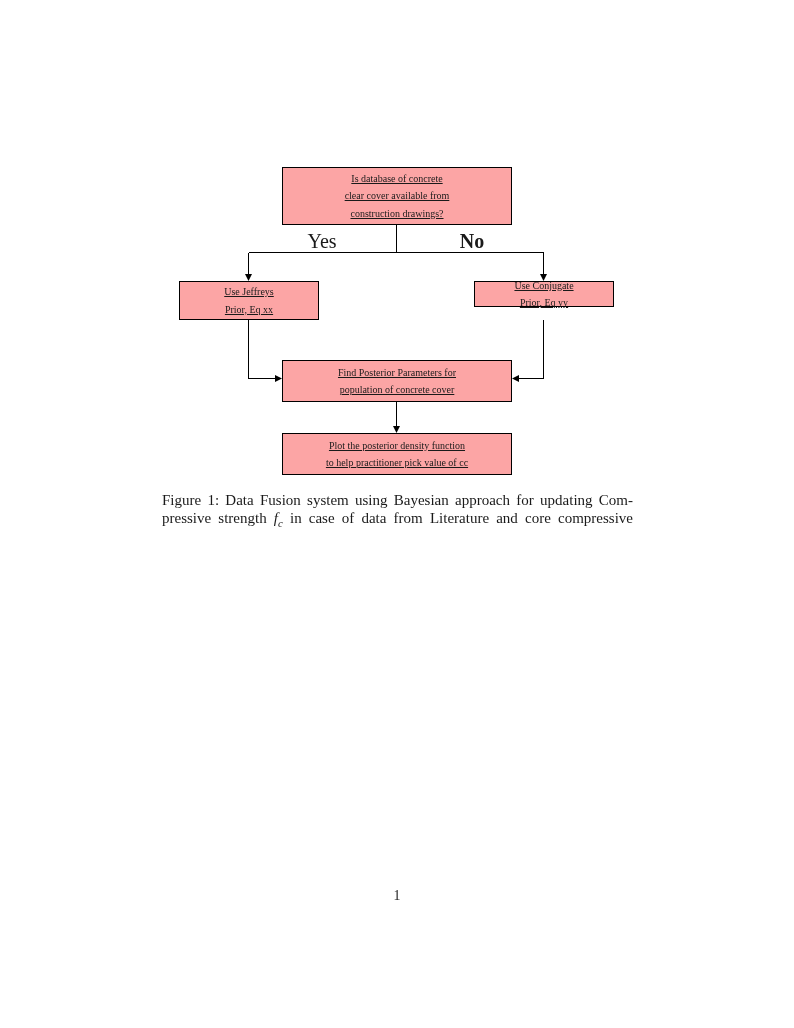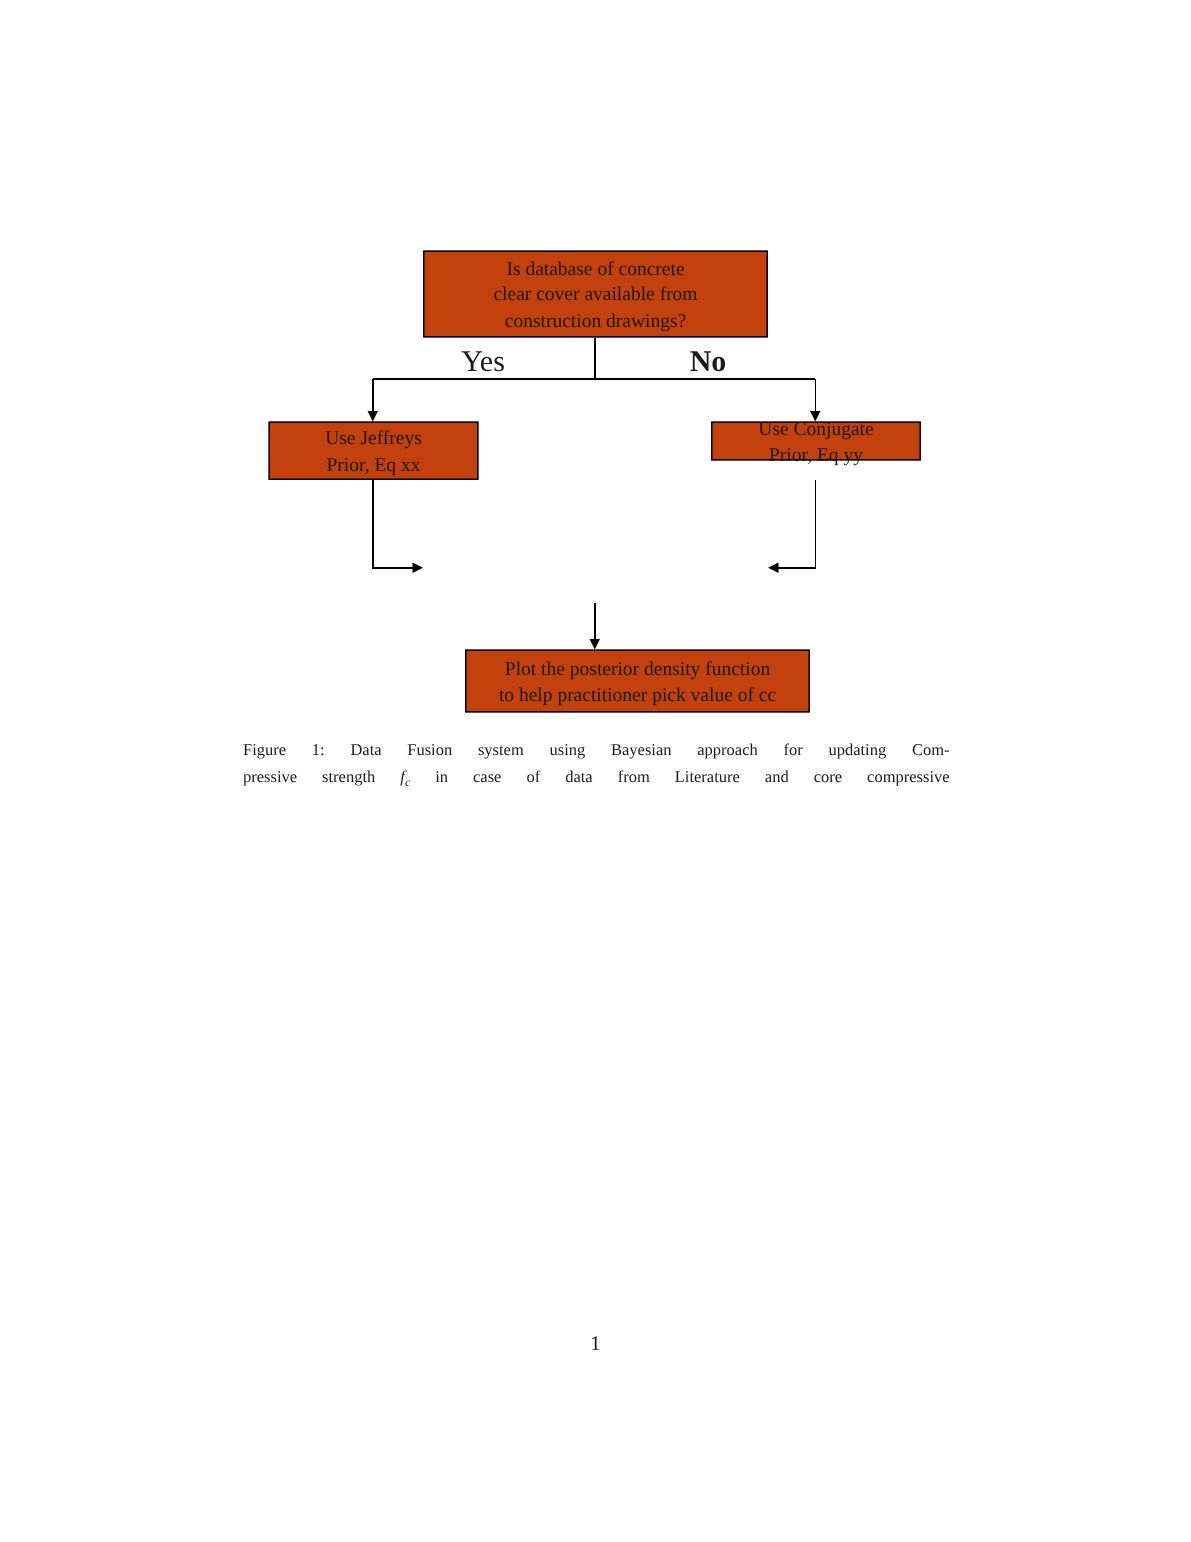--- a/index.html
+++ b/index.html
@@ -21,51 +21,52 @@
     left: 0;
     top: 0;
     width: 794px;
     height: 1028px;
     pointer-events: none;
   }
   .node {
     position: absolute;
     box-sizing: border-box;
     border: 1px solid #000000;
-    background: #c2410c;
+    background: #fca5a5;
     display: flex;
     align-items: center;
     justify-content: center;
     text-align: center;
-    font-size: 13px;
+    font-size: 10px;
     line-height: 17.4px;
+    text-decoration: underline;
   }
   .node .node-text {
     white-space: pre-line;
   }
   .node-decision  { left: 282px; top: 167px; width: 230px; height: 58px; }
   .node-jeffreys  { left: 179px; top: 281px; width: 140px; height: 39px; }
   .node-conjugate { left: 474px; top: 281px; width: 140px; height: 26px; }
   .node-posterior { left: 282px; top: 360px; width: 230px; height: 42px; }
-  .node-plot      { left: 282px; top: 433px; width: 230px; height: 42px; margin-left: 28px; }
+  .node-plot      { left: 282px; top: 433px; width: 230px; height: 42px; }
   .edge-label {
     position: absolute;
     width: 60px;
     text-align: center;
     font-size: 20px;
     line-height: 16px;
   }
   .edge-label-yes { left: 292px; top: 233px; }
   .edge-label-no  { left: 442px; top: 233px; font-weight: bold; }
   .caption {
     position: absolute;
     left: 162px;
     top: 492px;
     width: 471px;
-    font-size: 11px;
+    font-size: 15px;
     line-height: 17.5px;
   }
   .cap-line {
     text-align: left;
   }
   .cap-line.just {
     text-align: justify;
     text-align-last: justify;
   }
   .math-fc i {
@@ -129,20 +130,24 @@
   <div class="node node-jeffreys">
     <span class="node-text">Use Jeffreys
 Prior, Eq xx</span>
   </div>
 
   <div class="node node-conjugate">
     <span class="node-text">Use Conjugate
 Prior, Eq yy</span>
   </div>
 
+  <div class="node node-posterior">
+    <span class="node-text">Find Posterior Parameters for
+population of concrete cover</span>
+  </div>
 
   <div class="node node-plot">
     <span class="node-text">Plot the posterior density function
 to help practitioner pick value of cc</span>
   </div>
 
   <div class="caption">
     <div class="cap-line just">Figure 1: Data Fusion system using Bayesian approach for updating Com-</div>
     <div class="cap-line just">
       <span>pressive strength</span>

